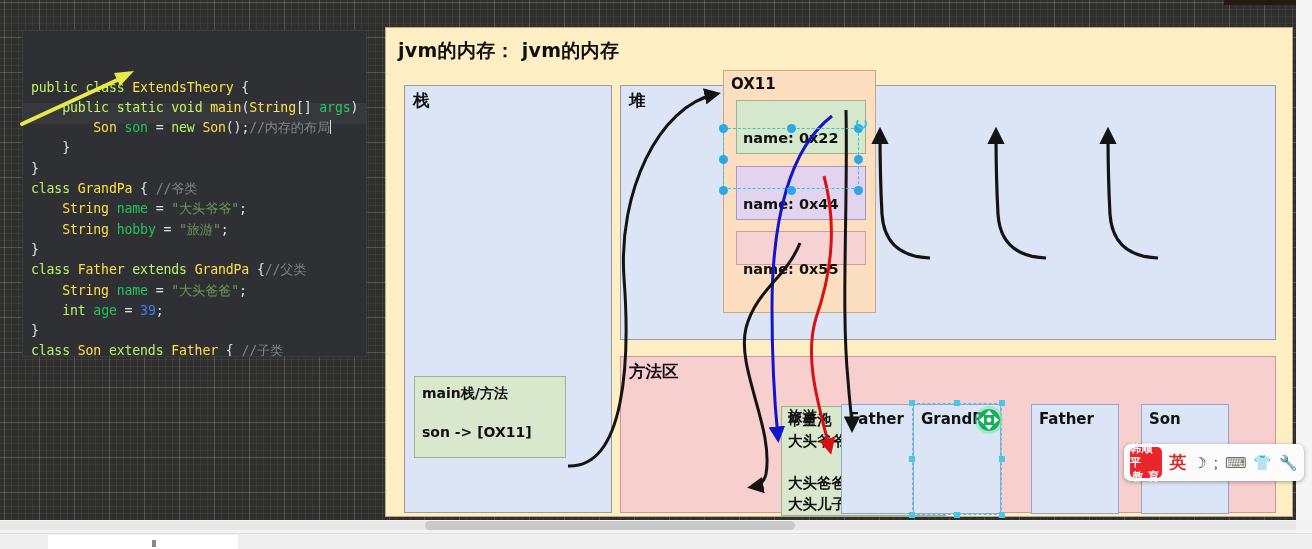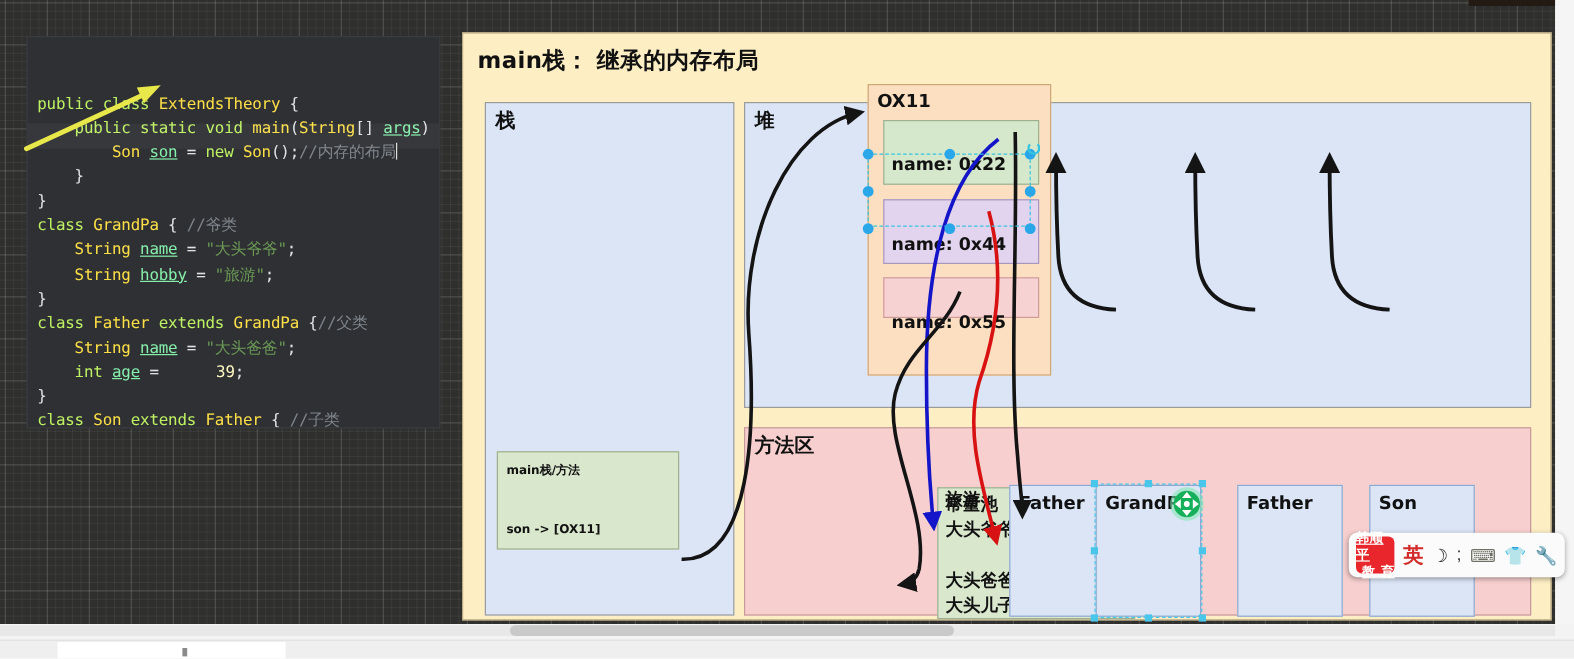--- a/index.html
+++ b/index.html
@@ -37,25 +37,25 @@
     position: absolute; left: 22px; top: 30px; width: 345px; height: 327px;
     background: #2f3033; border: 1px solid #3b3c40;
     padding: 6px 8px 0 8px; overflow: hidden;
     font-family: "DejaVu Sans Mono", "Liberation Mono", monospace;
     font-size: 13.2px; line-height: 20.3px; letter-spacing: -0.15px;
     white-space: pre;
   }
   #code-panel .ln { color: #c8ccd0; }
   .k  { color: #bef264; }      
   .cls{ color: #fde047; }      
-  .id { color: #86efac; text-decoration: underline; }      
+  .id { color: #22c55e; }      
   .pn { color: #dfe3e6; }      
   .st { color: #6a9955; }      
   .cm { color: #7f858c; }      
-  .nu { color: #fef9c3; margin-left: 40px; }      
+  .nu { color: #3b82f6; }      
   .caret { display:inline-block; width:1px; height:14px; background:#dcdcdc;
            vertical-align:-2px; }
   #code-line-hl {
     position:absolute; left:0; top:72px; width:345px; height:21px;
     background: rgba(255,255,255,0.045); pointer-events:none;
   }
 
   
   #yellow-arrow { position:absolute; left:14px; top:62px; width:200px; height:70px; }
 
@@ -82,25 +82,25 @@
 
   #stack-region { left: 18px; top: 57px; width: 208px; height: 428px; background:#dbe5f6; }
   #heap-region  { left: 234px; top: 57px; width: 656px; height: 255px; background:#dbe5f6; }
   #method-region{ left: 234px; top: 328px; width: 656px; height: 157px; background:#f7cfcf;
                   border-color:#c89a9a; }
 
   .inner-box { position:absolute; border:1px solid #9fb08f; background:#d9e7cd; }
 
   #main-frame {
     left: 28px; top: 348px; width: 152px; height: 82px;
-    font-size: 10px; font-weight:700; color:#111;
+    font-size: 14px; font-weight:700; color:#111;
     font-family:"DejaVu Sans","Liberation Sans",sans-serif;
   }
   #main-frame .l1 { position:absolute; left:7px; top:8px; white-space:nowrap; }
-  #main-frame .l2 { position:absolute; left:7px; top:59px; white-space:nowrap; }
+  #main-frame .l2 { position:absolute; left:7px; top:47px; white-space:nowrap; }
 
   
   #ox11 {
     position:absolute; left: 337px; top: 42px; width: 153px; height: 243px;
     background:#fbdfc0; border:1px solid #cfa778;
   }
   #ox11-label {
     position:absolute; left:7px; top:4px; font-size:15px; font-weight:700; color:#111;
     font-family:"DejaVu Sans","Liberation Sans",sans-serif;
   }
@@ -167,24 +167,23 @@
   
   #ime-bar {
     position:absolute; left: 1124px; top: 444px; width: 180px; height: 37px;
     background:#fbfbfb; border-radius: 7px;
     box-shadow: 0 1px 4px rgba(0,0,0,0.35);
     display:flex; align-items:center; gap:7px; padding: 0 6px;
   }
   #ime-logo {
     width: 50px; height: 31px; background:#e8262b; border-radius:5px;
     color:#fff; font-size:11px; font-weight:700; line-height:14px;
-    display:flex; flex-direction:column; align-items:flex-end; justify-content:center;
+    display:flex; flex-direction:column; align-items:center; justify-content:center;
     font-family:"DejaVu Sans","Liberation Sans",sans-serif;
     letter-spacing:0.5px;
-    text-decoration:underline;
   }
   #ime-mode { color:#d32a2a; font-size:17px; font-weight:700;
               font-family:"DejaVu Sans","Liberation Sans",sans-serif; }
   #ime-moon { color:#333; font-size:15px; }
   #ime-semi { color:#333; font-size:15px; }
   .ime-icon { color:#6d6f63; font-size:15px; }
 
   
   #bottom-strip {
     position:absolute; left:0; top:520px; width:1312px; height:29px; background:#f3f3f3;
@@ -234,21 +233,21 @@
     <div id="code-line-hl"></div>
   </div>
 
   <svg id="yellow-arrow" viewBox="0 0 200 70">
     <line x1="8" y1="62" x2="112" y2="14" stroke="#e8e84a" stroke-width="4" stroke-linecap="round"></line>
     <polygon points="120,9 100,11 106,24" fill="#e8e84a"></polygon>
   </svg>
 
   <div id="board">
 
-    <div id="board-title">main栈：  继承的内存布局</div>
+    <div id="board-title">jvm的内存：  jvm的内存</div>
 
     <div id="stack-region" class="region">
       <div class="region-label">栈</div>
     </div>
 
     <div id="heap-region" class="region">
       <div class="region-label">堆</div>
     </div>
 
     <div id="method-region" class="region">

